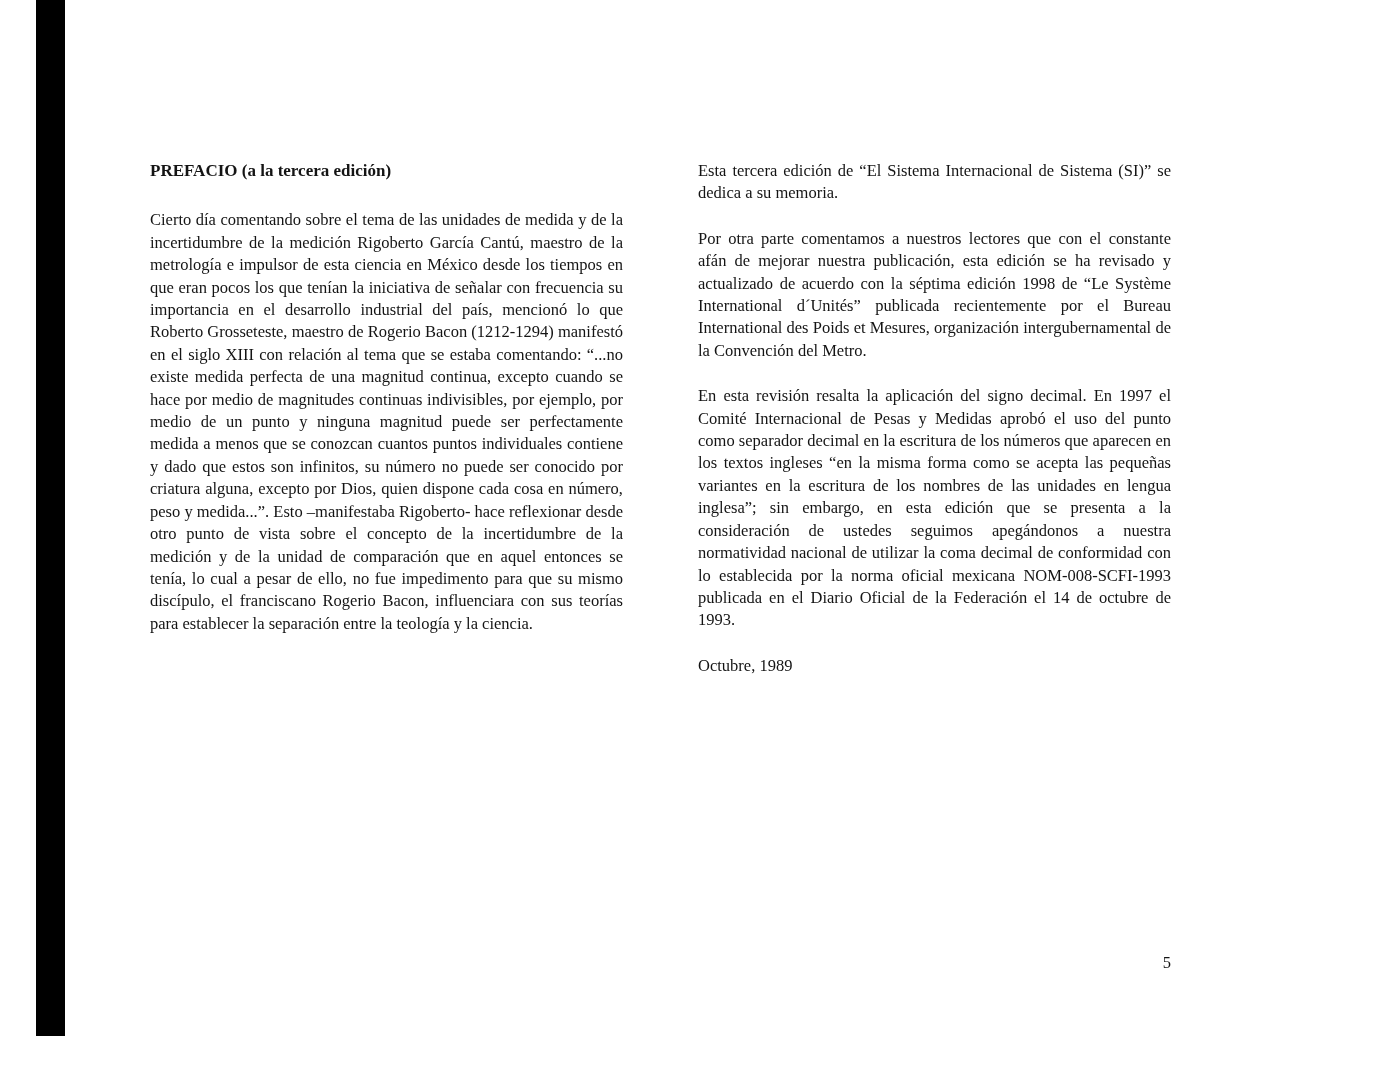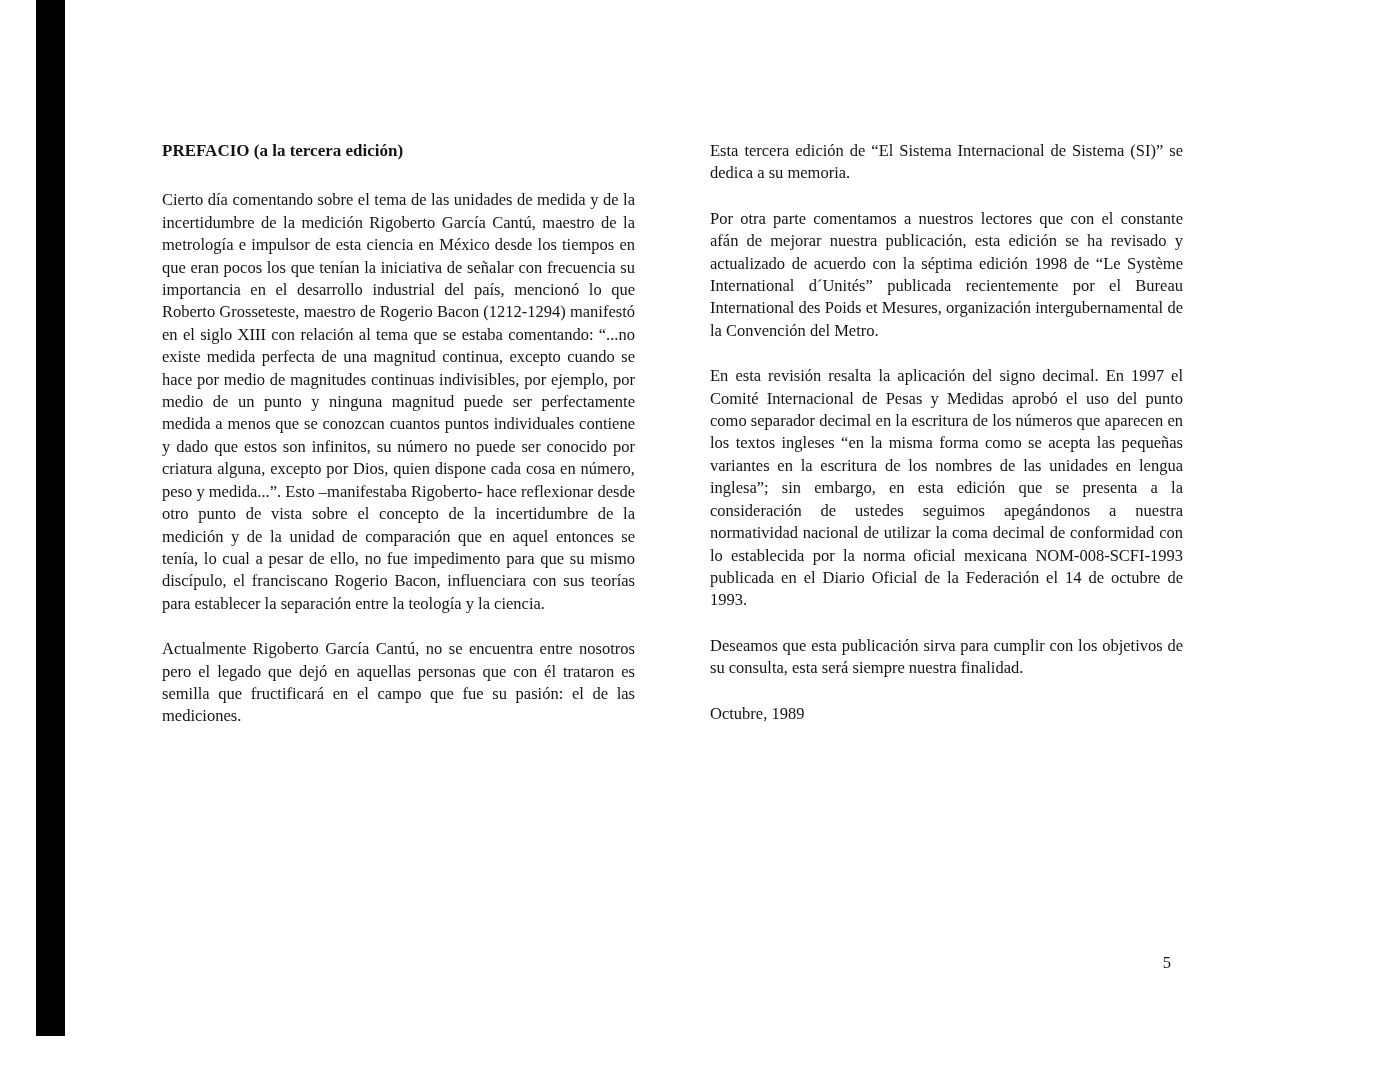--- a/index.html
+++ b/index.html
@@ -21,26 +21,25 @@
   .scan-strip {
     position: absolute;
     left: 36px;
     top: 0;
     width: 29px;
     height: 1036px;
     background: #000000;
   }
   .col {
     position: absolute;
-    top: 140px;
+    top: 160px;
     width: 473px;
     font-size: 16.5px;
     line-height: 22.4px;
     text-align: justify;
-    margin-left: 12px;
   }
   .col-left { left: 150px; }
   .col-right { left: 698px; }
   .heading {
     font-size: 17px;
     font-weight: bold;
     line-height: 22.4px;
     margin-bottom: 27px;
     text-align: left;
   }
@@ -60,26 +59,24 @@
 </head>
 <body>
 
 <div class="page">
 
   <div class="scan-strip"></div>
 
   <div class="col col-left">
     <h1 class="heading">PREFACIO (a la tercera edición)</h1>
     <p>Cierto día comentando sobre el tema de las unidades de medida y de la incertidumbre de la medición Rigoberto García Cantú, maestro de la metrología e impulsor de esta ciencia en México desde los tiempos en que eran pocos los que tenían la iniciativa de señalar con frecuencia su importancia en el desarrollo industrial del país, mencionó lo que Roberto Grosseteste, maestro de Rogerio Bacon (1212-1294) manifestó en el siglo XIII con relación al tema que se estaba comentando: “...no existe medida perfecta de una magnitud continua, excepto cuando se hace por medio de magnitudes continuas indivisibles, por ejemplo, por medio de un punto y ninguna magnitud puede ser perfectamente medida a menos que se conozcan cuantos puntos individuales contiene y dado que estos son infinitos, su número no puede ser conocido por criatura alguna, excepto por Dios, quien dispone cada cosa en número, peso y medida...”. Esto –manifestaba Rigoberto- hace reflexionar desde otro punto de vista sobre el concepto de la incertidumbre de la medición y de la unidad de comparación que en aquel entonces se tenía, lo cual a pesar de ello, no fue impedimento para que su mismo discípulo, el franciscano Rogerio Bacon, influenciara con sus teorías para establecer la separación entre la teología y la ciencia.</p>
-    <p>Actualmente Rigoberto García Cantú, no se encuentra entre nosotros pero el legado que dejó en aquellas personas que con él trataron es semilla que fructificará en el campo que fue su pasión: el de las mediciones.</p>
   </div>
 
   <div class="col col-right">
     <p>Esta tercera edición de “El Sistema Internacional de Sistema (SI)” se dedica a su memoria.</p>
     <p>Por otra parte comentamos a nuestros lectores que con el constante afán de mejorar nuestra publicación, esta edición se ha revisado y actualizado de acuerdo con la séptima edición 1998 de “Le Système International d´Unités” publicada recientemente por el Bureau International des Poids et Mesures, organización intergubernamental de la Convención del Metro.</p>
     <p>En esta revisión resalta la aplicación del signo decimal. En 1997 el Comité Internacional de Pesas y Medidas aprobó el uso del punto como separador decimal en la escritura de los números que aparecen en los textos ingleses “en la misma forma como se acepta las pequeñas variantes en la escritura de los nombres de las unidades en lengua inglesa”; sin embargo, en esta edición que se presenta a la consideración de ustedes seguimos apegándonos a nuestra normatividad nacional de utilizar la coma decimal de conformidad con lo establecida por la norma oficial mexicana NOM-008-SCFI-1993 publicada en el Diario Oficial de la Federación el 14 de octubre de 1993.</p>
-    <p>Deseamos que esta publicación sirva para cumplir con los objetivos de su consulta, esta será siempre nuestra finalidad.</p>
     <p class="date-line">Octubre, 1989</p>
   </div>
 
   <div class="page-number">5</div>
 
 </div>
 
 </body></html>

